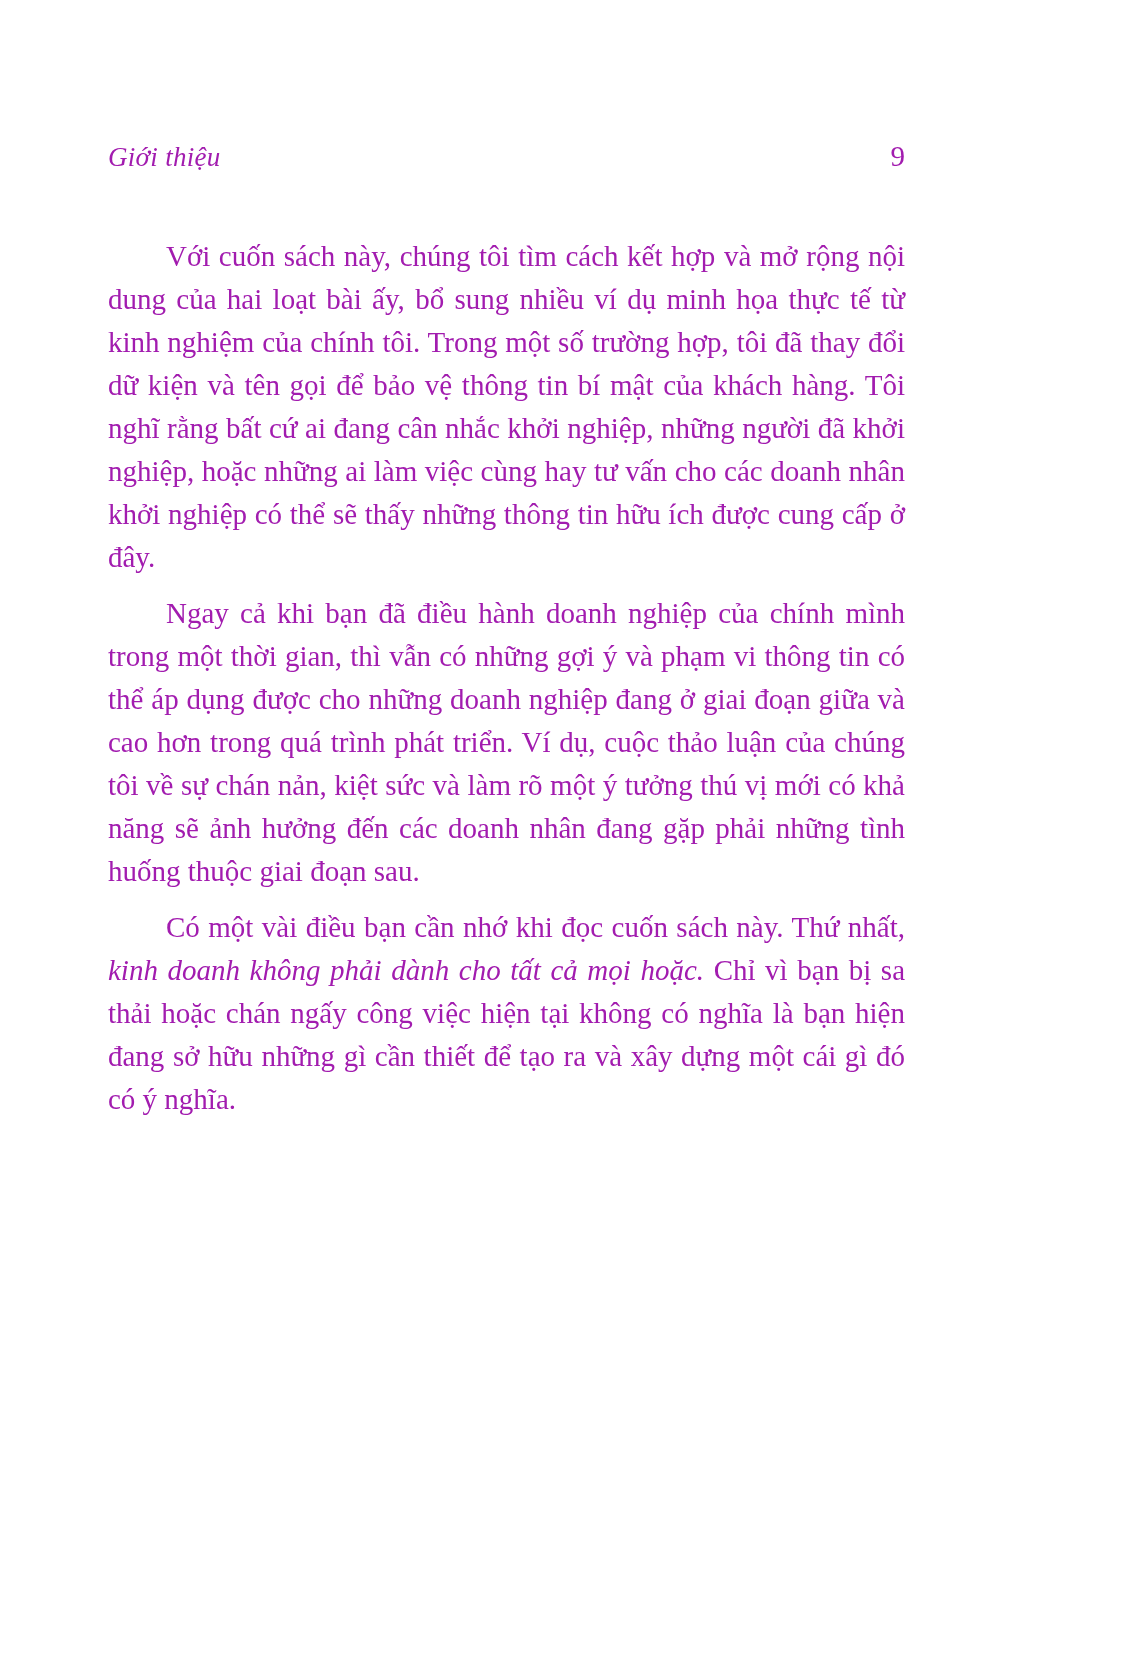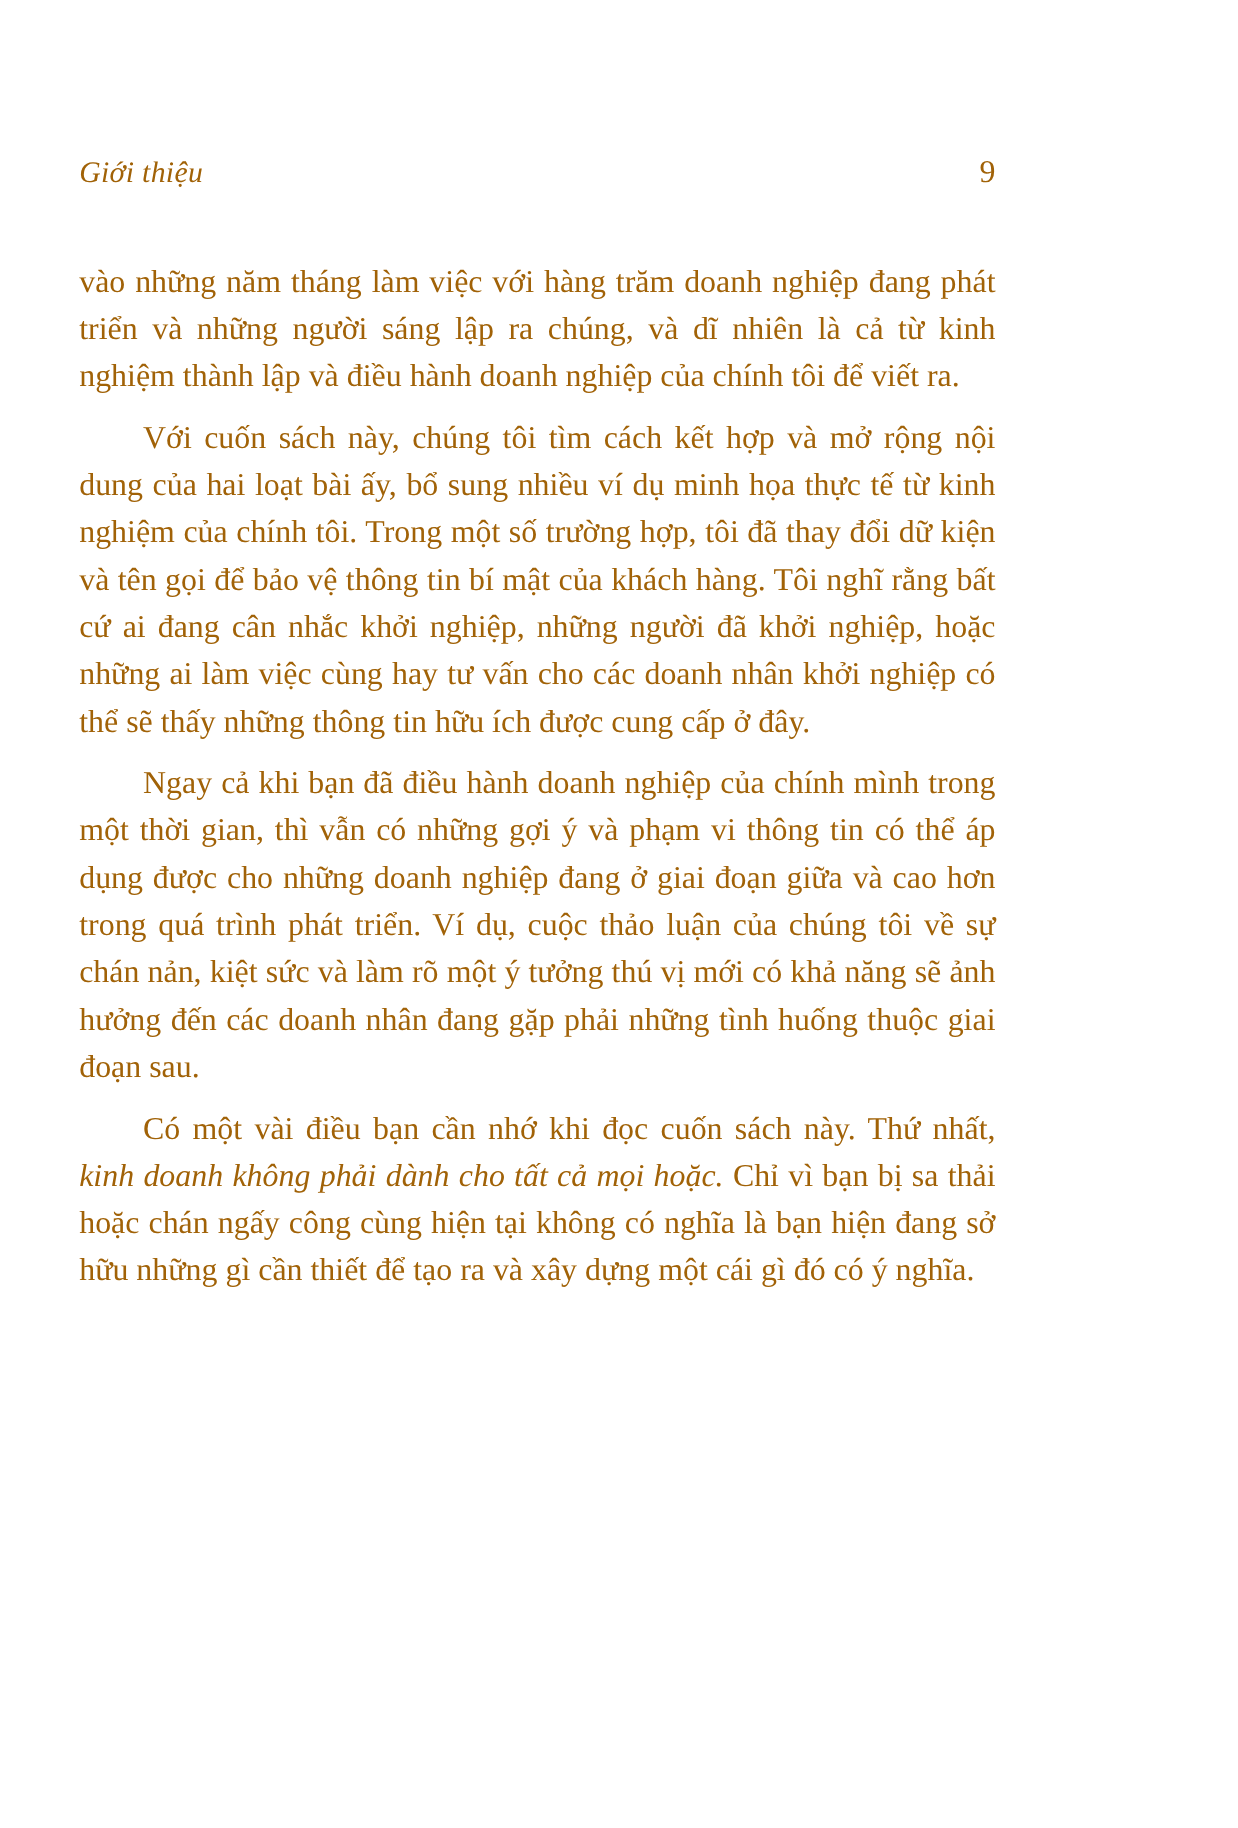--- a/index.html
+++ b/index.html
@@ -6,23 +6,23 @@
     margin: 0;
     padding: 0;
     background: #ffffff;
   }
   .page {
     position: relative;
     width: 1125px;
     height: 1662px;
     background: #ffffff;
     box-sizing: border-box;
-    padding: 140px 220px 0 72px;
+    padding: 140px 220px 0 108px;
     font-family: "Liberation Serif", serif;
-    color: #a16207;
+    color: #a21caf;
     overflow: hidden;
   }
   .page-header {
     display: flex;
     justify-content: space-between;
     align-items: baseline;
     margin-bottom: 62px;
   }
   .running-title {
     font-style: italic;
@@ -50,18 +50,17 @@
 </style>
 </head>
 <body>
 
 <div class="page">
   <header class="page-header">
     <span class="running-title">Giới thiệu</span>
     <span class="page-number">9</span>
   </header>
   <main class="page-body">
-      <p class="para"><span>vào những năm tháng làm việc với hàng trăm doanh nghiệp đang phát triển và những người sáng lập ra chúng, và dĩ nhiên là cả từ kinh nghiệm thành lập và điều hành doanh nghiệp của chính tôi để viết ra.</span></p>
       <p class="para indent"><span>Với cuốn sách này, chúng tôi tìm cách kết hợp và mở rộng nội dung của hai loạt bài ấy, bổ sung nhiều ví dụ minh họa thực tế từ kinh nghiệm của chính tôi. Trong một số trường hợp, tôi đã thay đổi dữ kiện và tên gọi để bảo vệ thông tin bí mật của khách hàng. Tôi nghĩ rằng bất cứ ai đang cân nhắc khởi nghiệp, những người đã khởi nghiệp, hoặc những ai làm việc cùng hay tư vấn cho các doanh nhân khởi nghiệp có thể sẽ thấy những thông tin hữu ích được cung cấp ở đây.</span></p>
       <p class="para indent"><span>Ngay cả khi bạn đã điều hành doanh nghiệp của chính mình trong một thời gian, thì vẫn có những gợi ý và phạm vi thông tin có thể áp dụng được cho những doanh nghiệp đang ở giai đoạn giữa và cao hơn trong quá trình phát triển. Ví dụ, cuộc thảo luận của chúng tôi về sự chán nản, kiệt sức và làm rõ một ý tưởng thú vị mới có khả năng sẽ ảnh hưởng đến các doanh nhân đang gặp phải những tình huống thuộc giai đoạn sau.</span></p>
-      <p class="para indent"><span>Có một vài điều bạn cần nhớ khi đọc cuốn sách này. Thứ nhất, </span><span class="italic">kinh doanh không phải dành cho tất cả mọi hoặc.</span><span> Chỉ vì bạn bị sa thải hoặc chán ngấy công cùng hiện tại không có nghĩa là bạn hiện đang sở hữu những gì cần thiết để tạo ra và xây dựng một cái gì đó có ý nghĩa.</span></p>
+      <p class="para indent"><span>Có một vài điều bạn cần nhớ khi đọc cuốn sách này. Thứ nhất, </span><span class="italic">kinh doanh không phải dành cho tất cả mọi hoặc.</span><span> Chỉ vì bạn bị sa thải hoặc chán ngấy công việc hiện tại không có nghĩa là bạn hiện đang sở hữu những gì cần thiết để tạo ra và xây dựng một cái gì đó có ý nghĩa.</span></p>
     </main>
 </div>
 
 </body></html>

